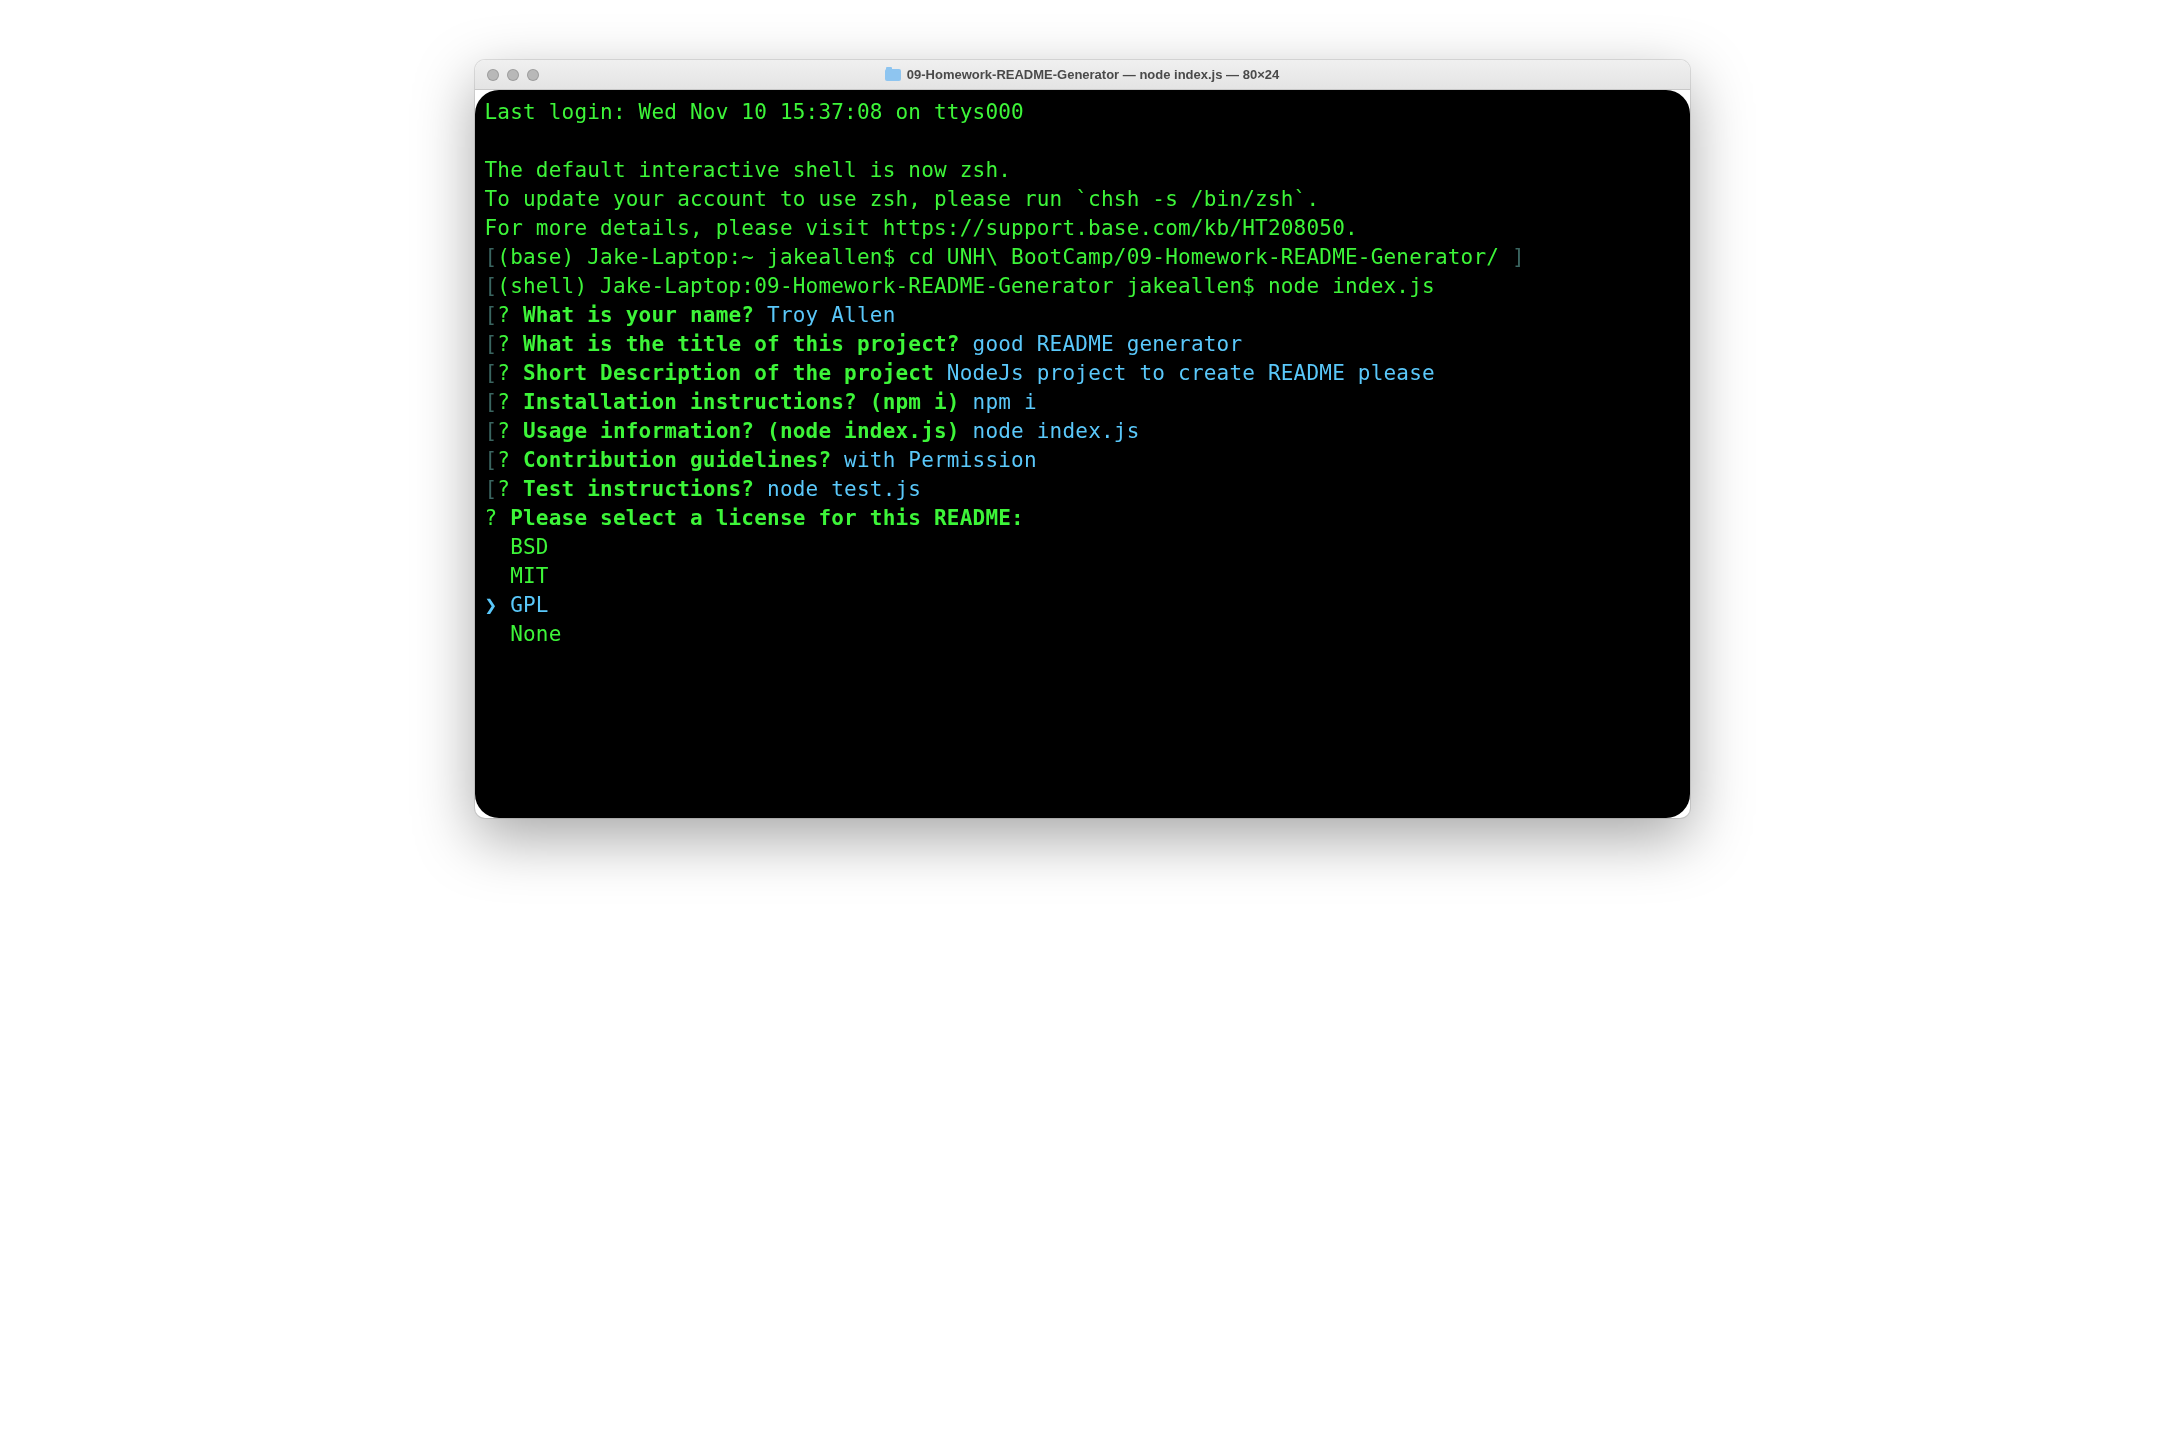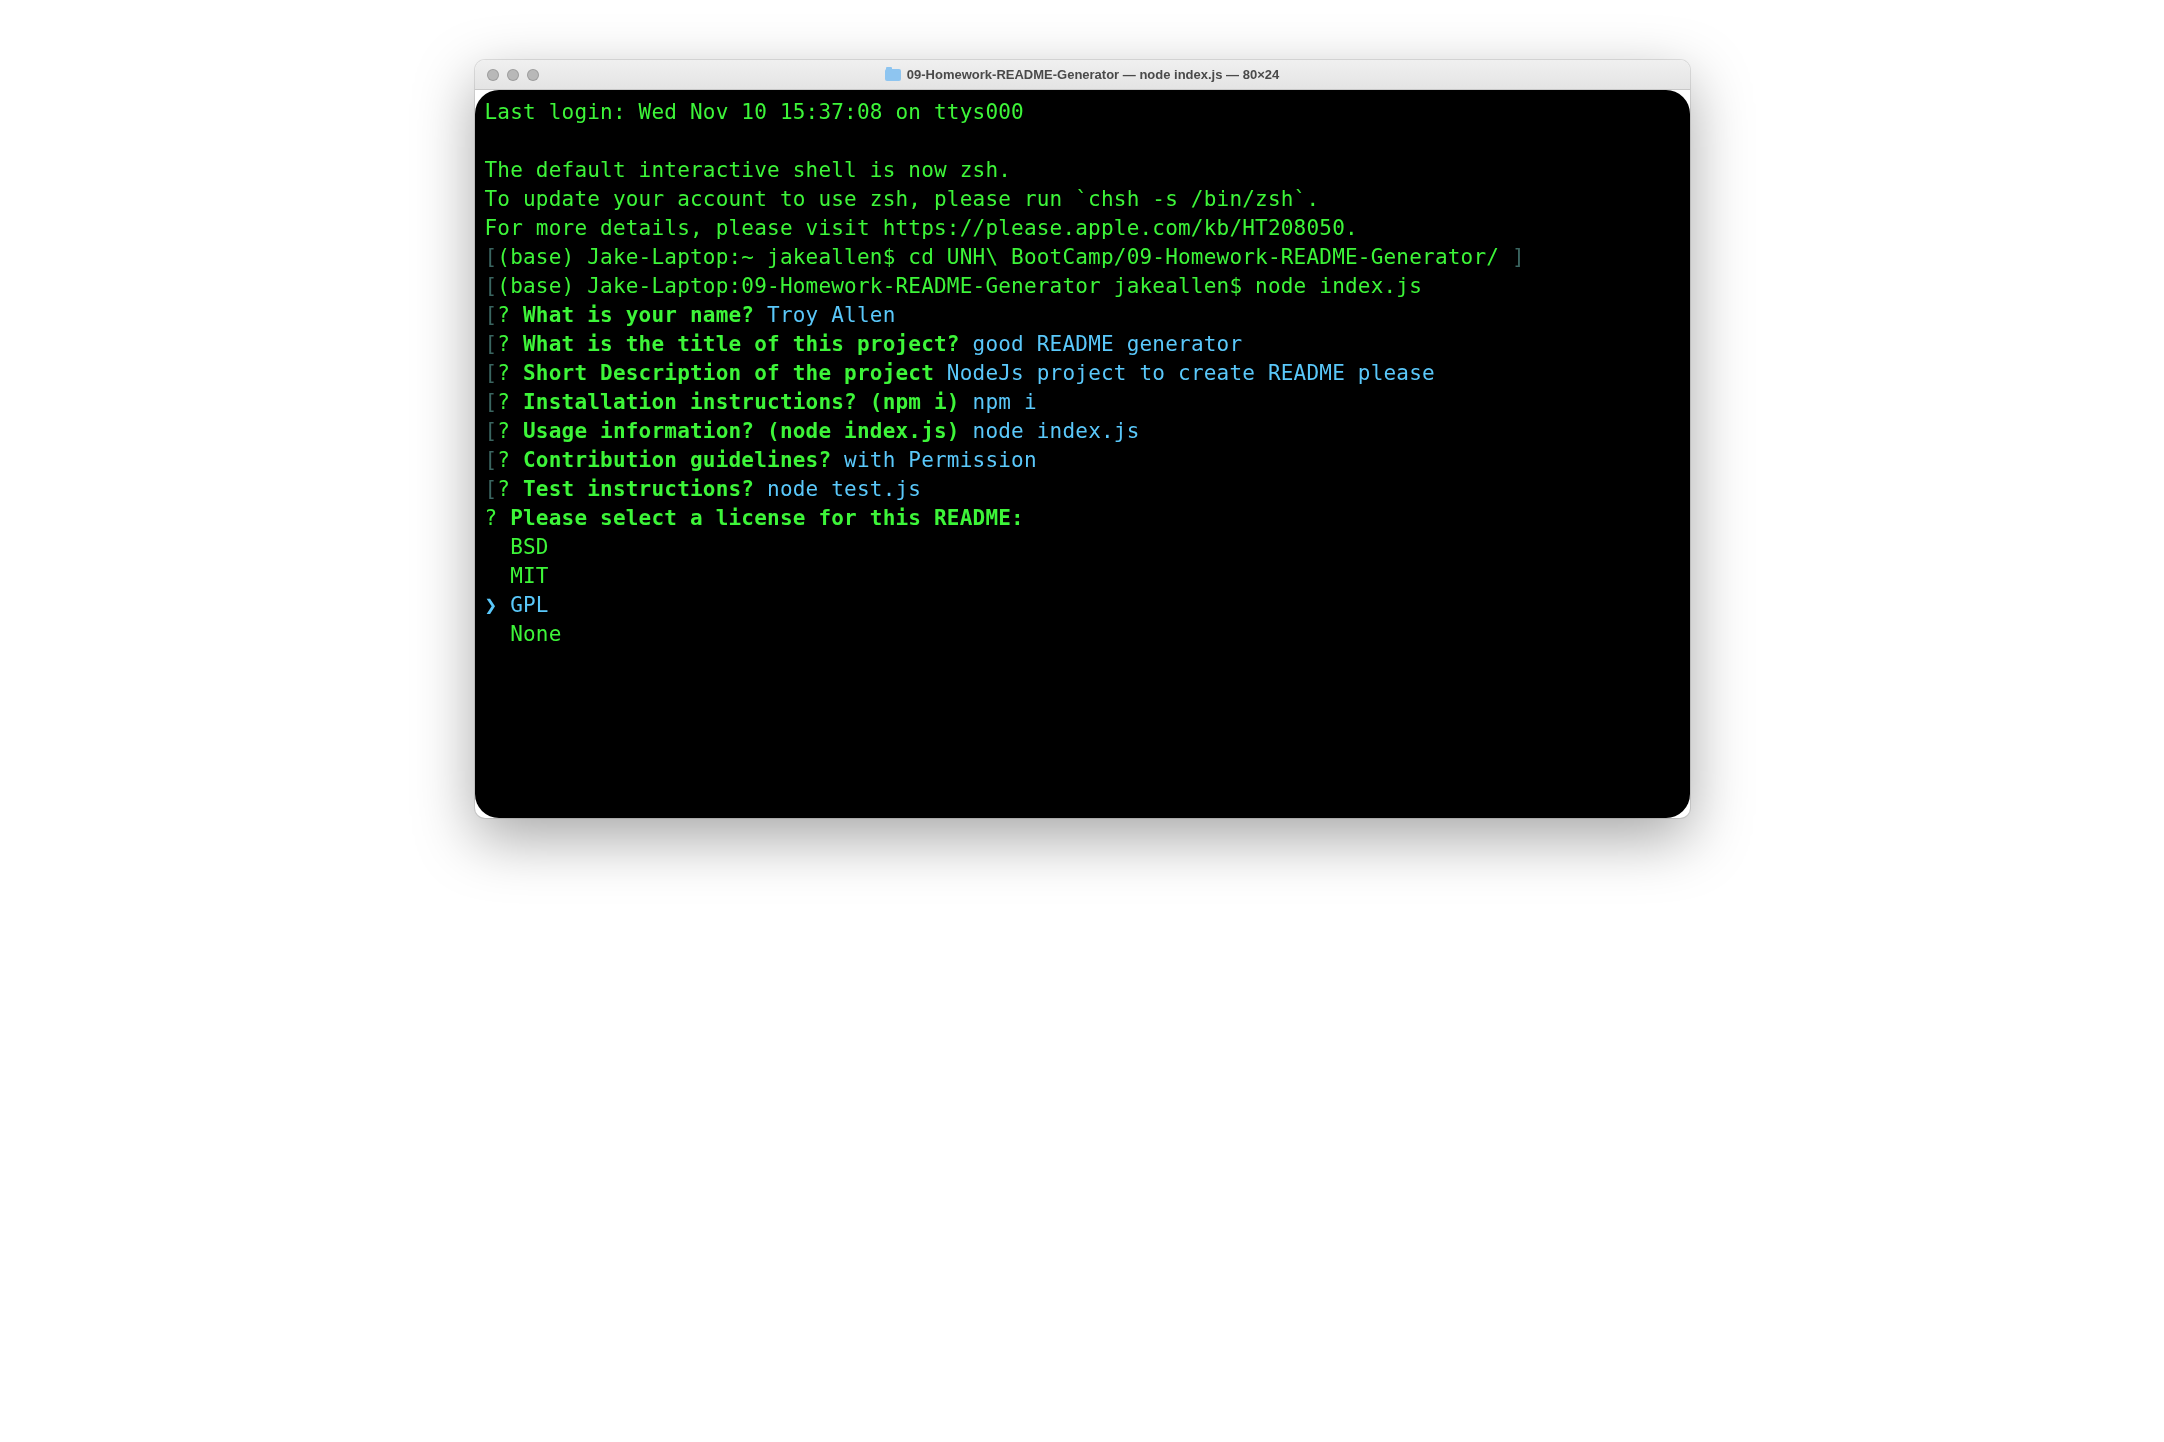--- a/index.html
+++ b/index.html
@@ -101,25 +101,25 @@
       <div class="folder-icon"></div>
       <span class="window-title">09-Homework-README-Generator — node index.js — 80×24</span>
     </div>
   </div>
 
   <div class="terminal-body">
     <div class="line green">Last login: Wed Nov 10 15:37:08 on ttys000</div>
     <div class="blank"></div>
     <div class="line green">The default interactive shell is now zsh.</div>
     <div class="line green">To update your account to use zsh, please run `chsh -s /bin/zsh`.</div>
-    <div class="line green">For more details, please visit https://please.apple.com/kb/HT208050.</div>
+    <div class="line green">For more details, please visit https://support.base.com/kb/HT208050.</div>
 
     <div class="line"><span class="bracket">[</span><span class="green">(base) Jake-Laptop:~ jakeallen$ cd UNH\ BootCamp/09-Homework-README-Generator/ </span><span class="bracket">]</span></div>
 
-    <div class="line"><span class="bracket">[</span><span class="green">(base) Jake-Laptop:09-Homework-README-Generator jakeallen$ node index.js</span></div>
+    <div class="line"><span class="bracket">[</span><span class="green">(shell) Jake-Laptop:09-Homework-README-Generator jakeallen$ node index.js</span></div>
 
     <div class="line"><span class="bracket">[</span><span class="green">?</span><span class="green bold"> What is your name?</span><span class="cyan"> Troy Allen</span></div>
 
     <div class="line"><span class="bracket">[</span><span class="green">?</span><span class="green bold"> What is the title of this project?</span><span class="cyan"> good README generator</span></div>
 
     <div class="line"><span class="bracket">[</span><span class="green">?</span><span class="green bold"> Short Description of the project</span><span class="cyan"> NodeJs project to create README please</span></div>
 
     <div class="line"><span class="bracket">[</span><span class="green">?</span><span class="green bold"> Installation instructions? (npm i)</span><span class="cyan"> npm i</span></div>
 
     <div class="line"><span class="bracket">[</span><span class="green">?</span><span class="green bold"> Usage information? (node index.js)</span><span class="cyan"> node index.js</span></div>

